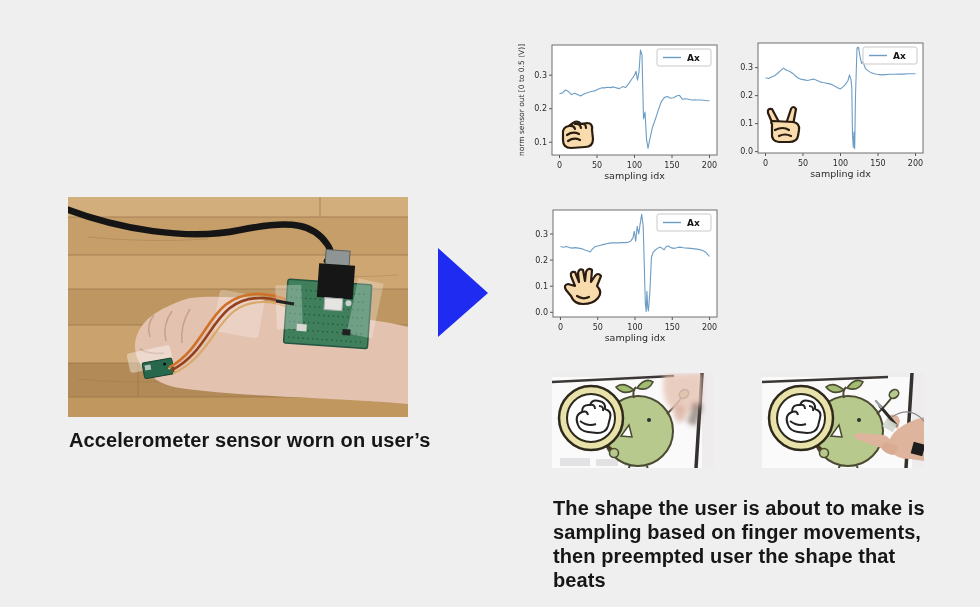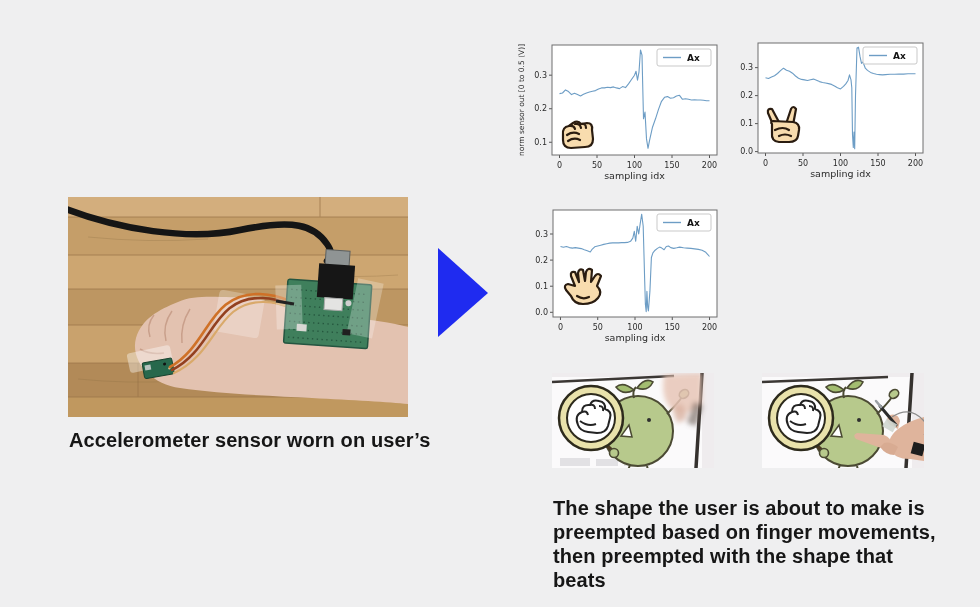--- a/index.html
+++ b/index.html
@@ -302,17 +302,17 @@
         <path d="M114,28 L119,34" stroke="#9aa0a4" stroke-width="2.5" stroke-linecap="round"></path>
         <rect x="122" y="48" width="12" height="9" fill="#cfd6cf" opacity=".9" transform="rotate(30 128 52)"></rect>
         <path d="M130,44 q18,-12 32,4 q6,8 0,14" stroke="#8b8b8b" stroke-width="1.3" fill="none"></path>
         <rect x="150" y="70" width="12" height="12" fill="#1d1d1d" transform="rotate(15 156 76)"></rect>
       </g>
     </svg>
   </div>
 
   <div class="caption" id="cap-right">
     <div>The shape the user is about to make is</div>
-    <div>preempted based on finger movements,</div>
-    <div>then preempted with the shape that beats</div>
+    <div>sampling based on finger movements,</div>
+    <div>then preempted user the shape that beats</div>
   </div>
 
 </div>
 
 </body></html>

